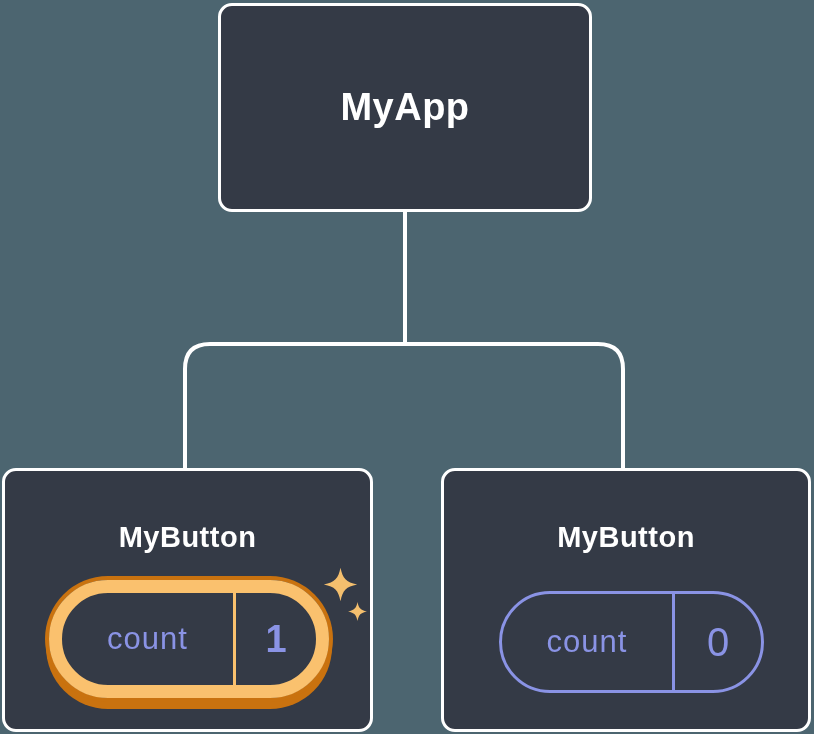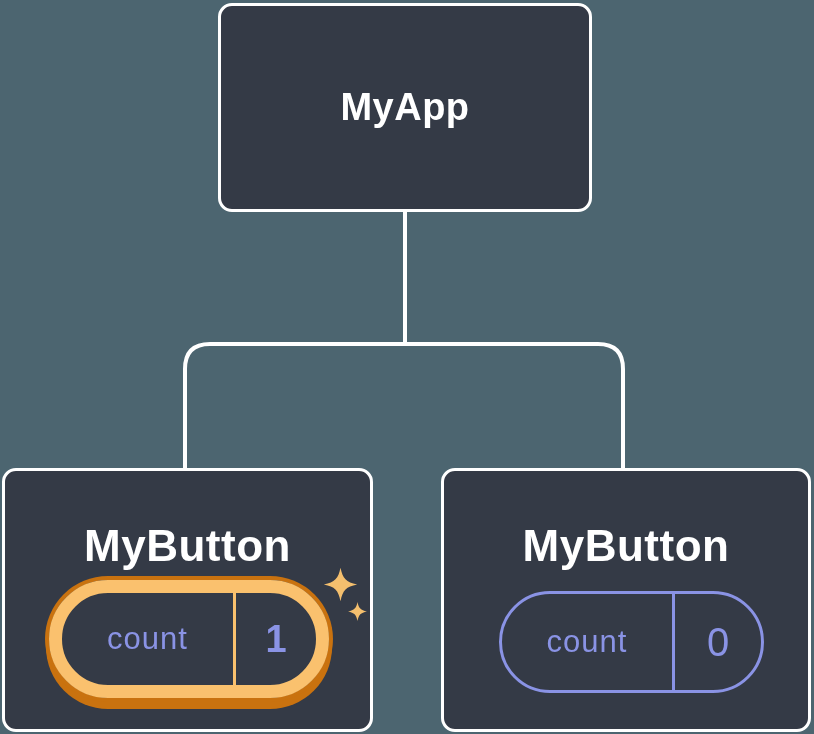--- a/index.html
+++ b/index.html
@@ -34,21 +34,21 @@
   }
   .card.root{
     left:218px;top:3px;width:374px;height:209px;
     justify-content:center;
   }
   .card.child-left{left:2px;top:468px;width:371px;height:264px;}
   .card.child-right{left:441px;top:468px;width:370px;height:264px;}
 
   .card-title{
     color:var(--text-light);
-    font-size:44px;
+    font-size:29px;
     font-weight:600;
     letter-spacing:0.5px;
   }
   .root .card-title{font-size:38px;}
   .child-left .card-title{margin-top:50px;}
   .child-right .card-title{margin-top:50px;}
 
   .pill{
     position:absolute;
     border-radius:999px;

